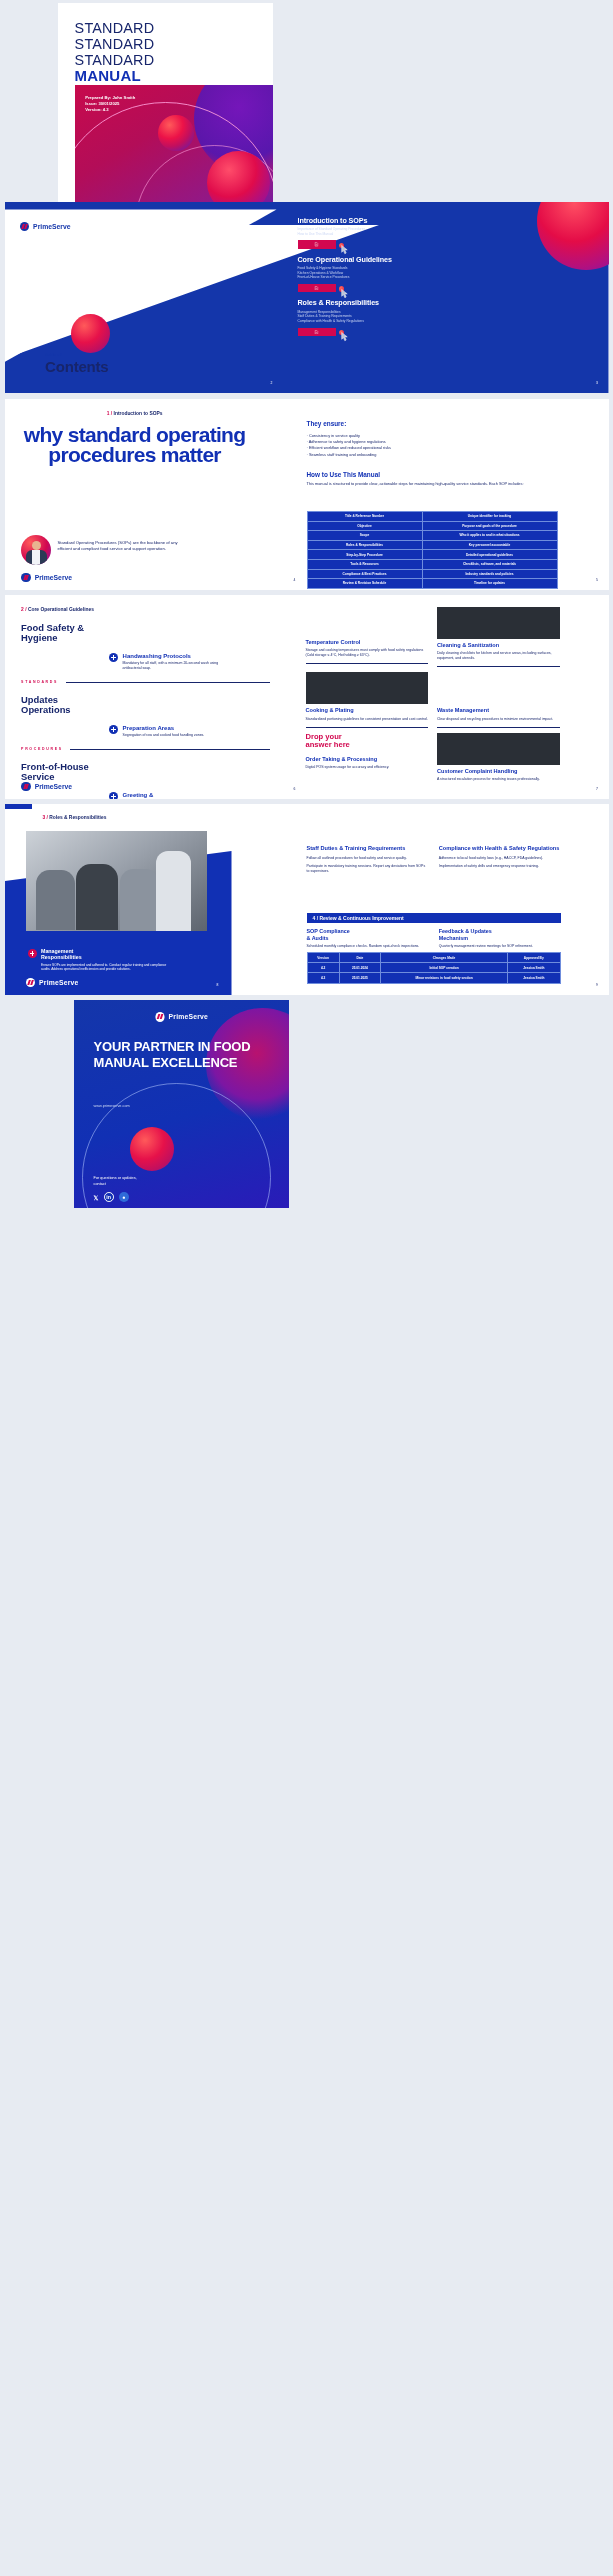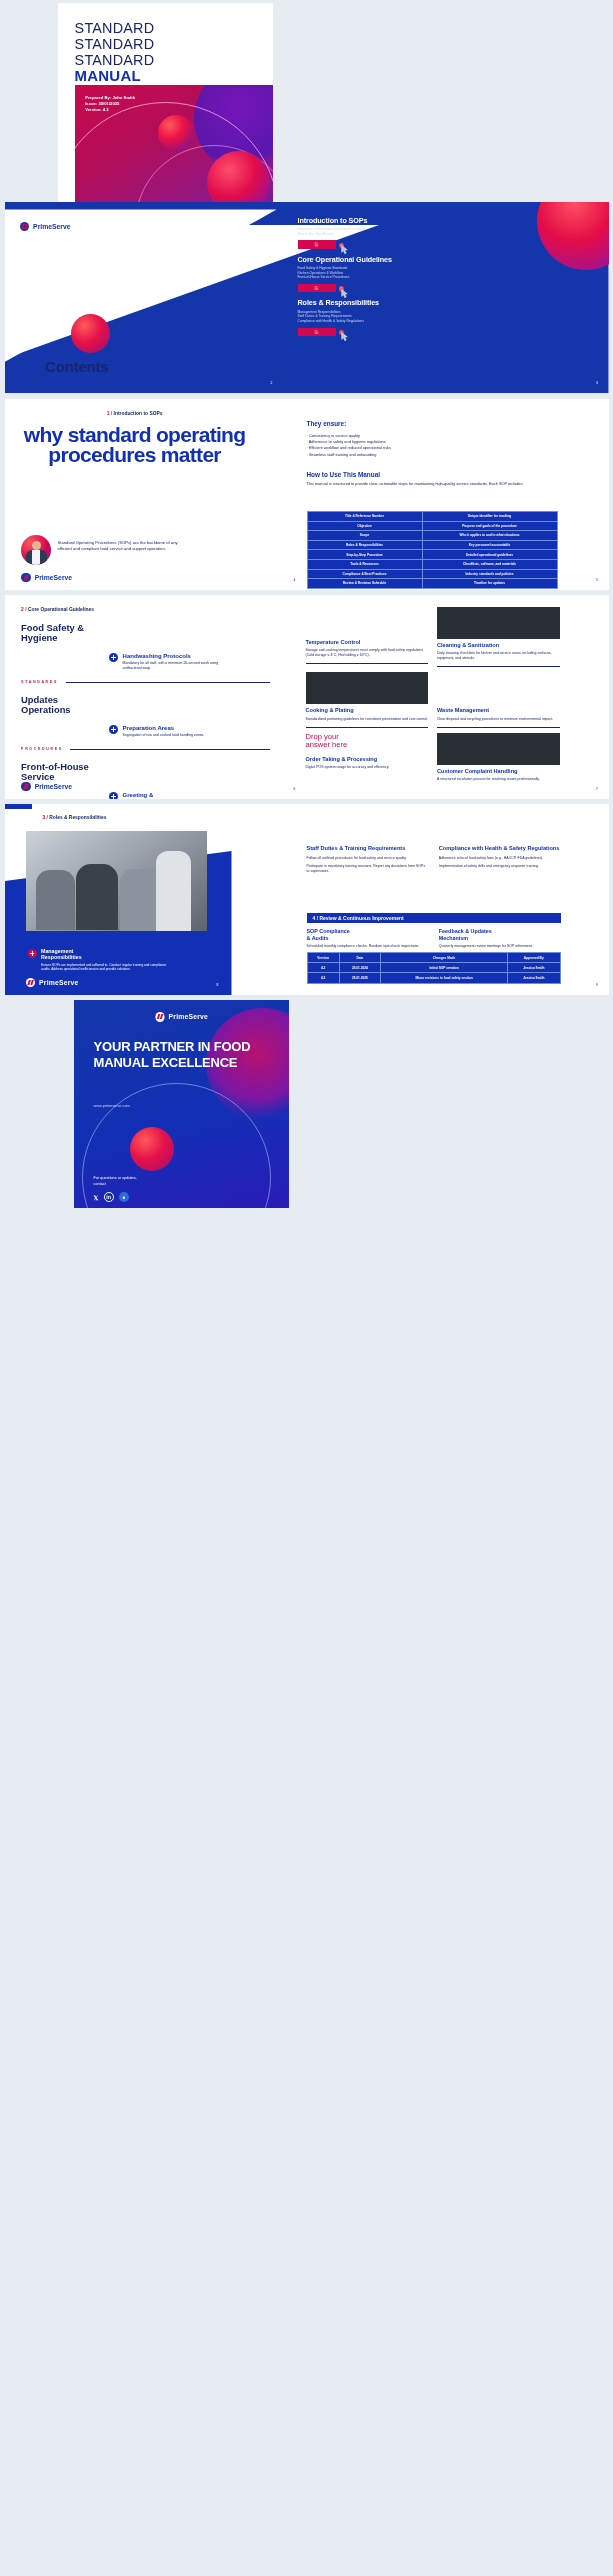--- a/index.html
+++ b/index.html
@@ -177,21 +177,21 @@
   .core-sub p { color: #17256b; font-size: 3.5px; line-height: 5px; margin-top: 2.3px; width: 113px; }
   .divider-row { display: flex; align-items: center; gap: 7.6px; margin-top: 9px; }
   .div-label { color: #d2074f; font-size: 3.5px; letter-spacing: 1.7px; font-weight: 600; white-space: nowrap; }
   .div-line { flex: 1; height: 0.8px; background: #17256b; }
   .core-right { position: absolute; left: 301px; top: 12px; width: 254px; display: grid; grid-template-columns: 1fr 1fr; gap: 0 9px; }
   .card { position: relative; }
   .card .ph { width: 100%; height: 32px; margin-bottom: 3px; background: #2a2f36; }
   .card h4 { color: #1130b4; font-size: 5.6px; font-weight: 700; line-height: 6.8px; }
   .card p { color: #17256b; font-size: 3.5px; line-height: 5px; margin-top: 2.3px; }
   .card .hr { height: 0.8px; background: #17256b; margin: 5.3px 0 5.3px; }
-  .drop { color: #d2074f; font-size: 7.6px; font-weight: 400; line-height: 8.3px; position: relative; }
+  .drop { color: #d2074f; font-size: 7.6px; font-weight: 700; line-height: 8.3px; position: relative; }
   .ph-dish { background: linear-gradient(135deg,#23272e,#14171c 60%,#2b3038); }
   .ph-sink { background: linear-gradient(160deg,#3c4148,#1b1f25 70%); }
   .ph-meet { background: linear-gradient(150deg,#8a5c3e,#5d4630 55%,#31261c); }
   .core-foot { position: absolute; left: 16.6px; bottom: 7.6px; display: flex; align-items: center; gap: 3.8px; }
 
   
   #roles { left: 4.5px; top: 804px; width: 604px; height: 191px; }
   .roles-bluebar { position: absolute; left: 0; top: 0; width: 27px; height: 5.3px; background: #1130b4; }
   .roles-wedge {
     position: absolute; left: 0; bottom: 0; width: 227px; height: 144px; background: #1130b4;

